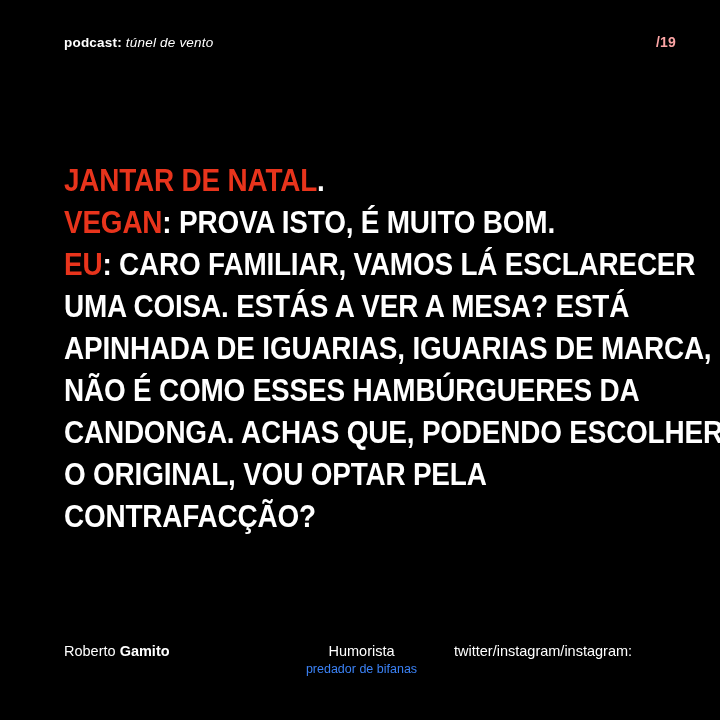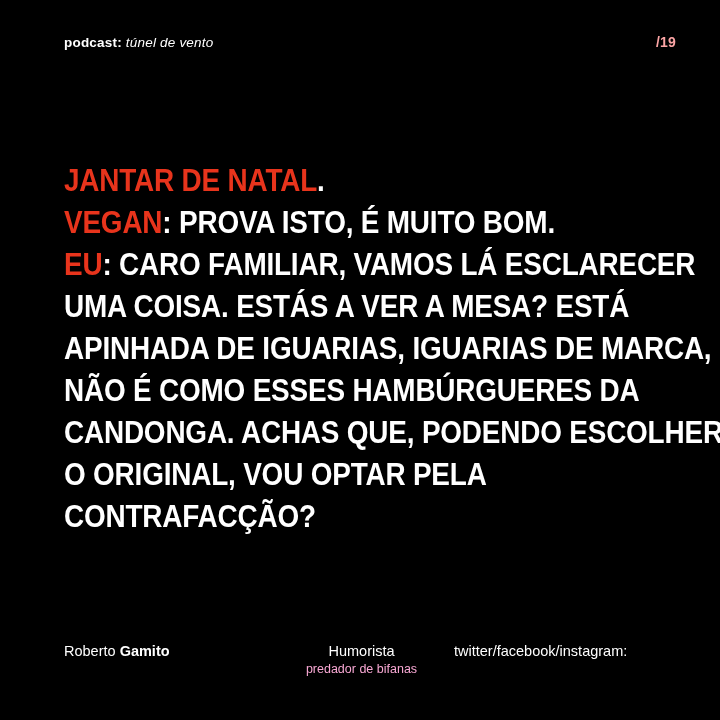--- a/index.html
+++ b/index.html
@@ -92,21 +92,21 @@
     color: #ffffff;
   }
   .col-name { width: 205px; }
   .col-role { width: 185px; text-align: center; }
   .col-social { flex: 1; }
 
   .f-light { font-weight: normal; }
   .f-bold  { font-weight: bold; }
   .f-sub {
     font-size: 12.5px;
-    color: #f9a8d4;
+    color: #3b82f6;
     font-weight: normal;
     line-height: 17px;
   }
   .nowrap { white-space: nowrap; }
 </style>
 </head>
 <body>
 
 <div class="page">
 
@@ -131,17 +131,17 @@
 
   <div class="footer">
     <div class="footer-col col-name">
       <span class="f-light">Roberto </span><span class="f-bold">Gamito</span>
     </div>
     <div class="footer-col col-role">
       <div class="f-light">Humorista</div>
       <div class="f-sub">predador de bifanas</div>
     </div>
     <div class="footer-col col-social">
-      <div class="f-light nowrap">twitter/facebook/instagram:</div>
+      <div class="f-light nowrap">twitter/instagram/instagram:</div>
     </div>
   </div>
 
 </div>
 
 </body></html>

